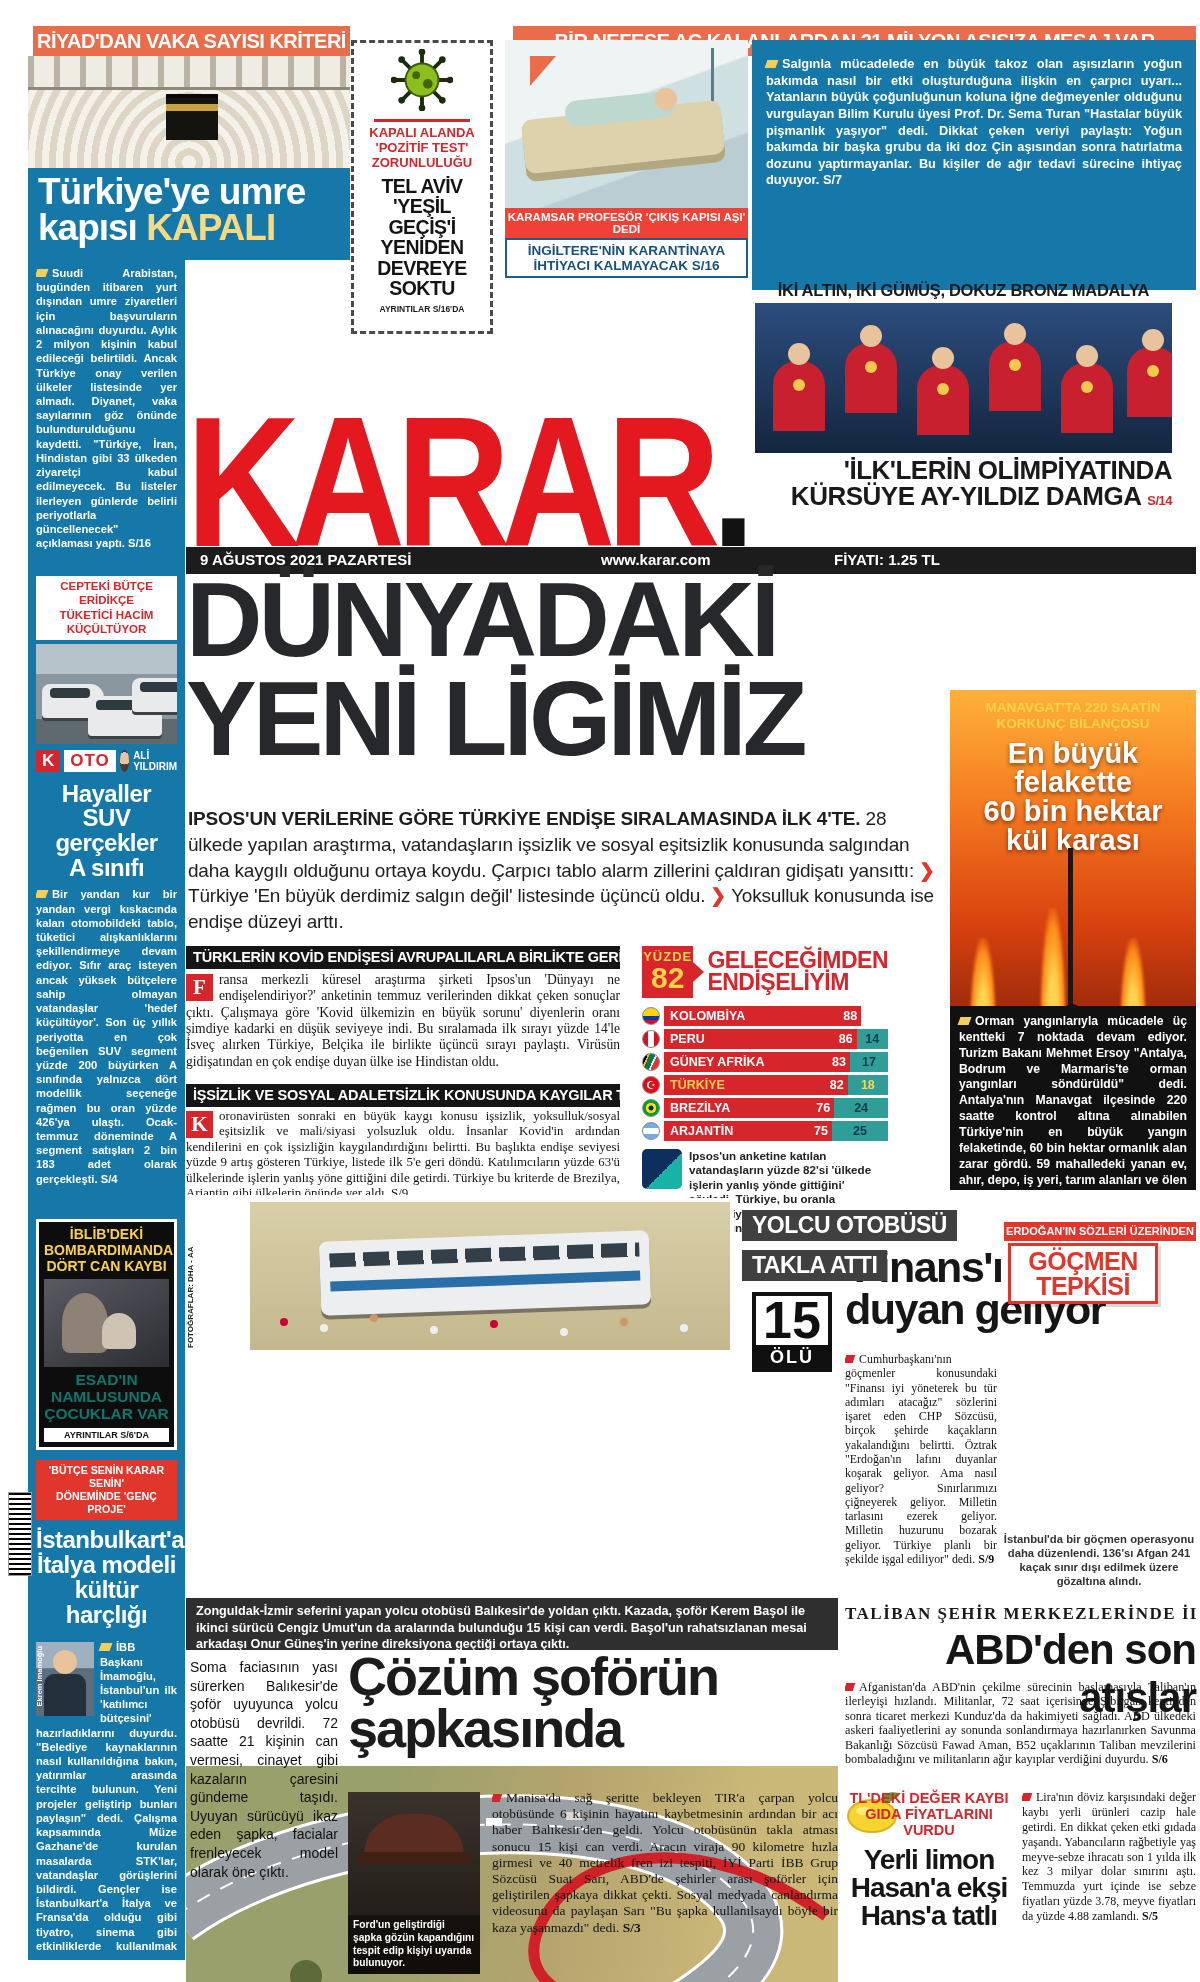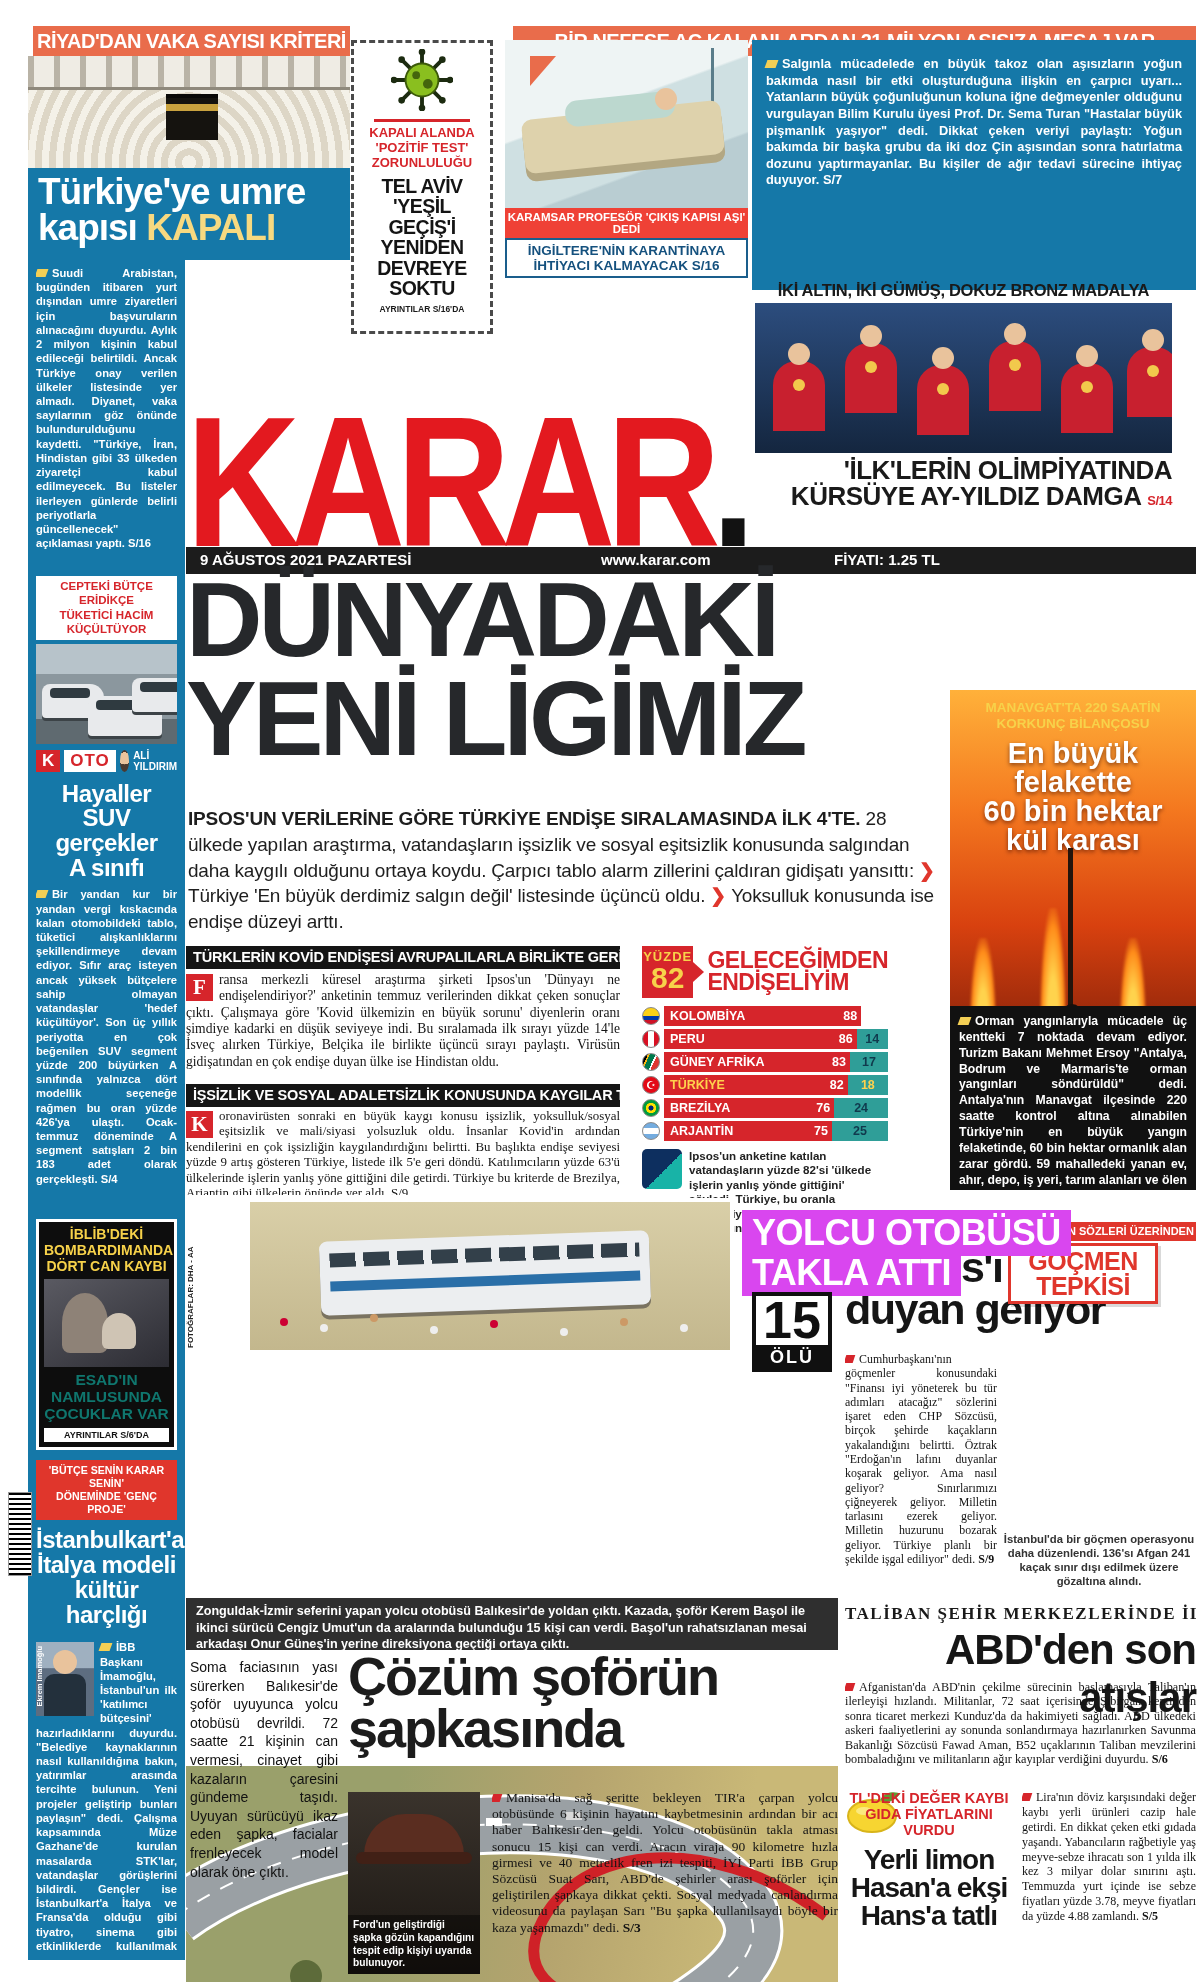--- a/index.html
+++ b/index.html
@@ -151,21 +151,21 @@
   
   #aerial{left:186px;top:1226px;width:652px;height:372px;background:linear-gradient(100deg,#9aa06b 0 30%,#b5a46e 55%,#c9b877 80%);overflow:hidden}
   #bus-caption{left:186px;top:1598px;width:652px;height:52px;background:#2f2f2f;color:#fff;font-weight:bold;font-size:12.6px;line-height:1.32;padding:5px 10px}
   #inset{left:246px;top:1198px;width:488px;height:156px;border:4px solid #fff;background:linear-gradient(180deg,#d9cfa8,#c3b78d);z-index:3;overflow:hidden}
   #inset .bus{position:absolute;left:70px;top:34px;width:330px;height:74px;background:#eceef0;border-radius:8px;transform:rotate(-2deg);box-shadow:0 4px 0 #7a7361}
   #inset .bus::before{content:"";position:absolute;left:10px;top:12px;width:310px;height:14px;background:repeating-linear-gradient(90deg,#33404a 0 26px,#eceef0 26px 34px)}
   #inset .bus::after{content:"";position:absolute;left:10px;top:40px;width:310px;height:10px;background:#2a6fa8}
   #inset .deb{position:absolute;left:30px;top:116px;width:8px;height:8px;background:#c03;border-radius:50%;
        box-shadow:40px 6px 0 #eee,90px -4px 0 #c96,150px 8px 0 #eee,210px 2px 0 #c03,280px 10px 0 #eee,340px 0 0 #c96,400px 6px 0 #eee}
   #bus-credit{left:186px;top:1238px;height:110px;writing-mode:vertical-rl;transform:rotate(180deg);font-size:8px;font-weight:bold;color:#222;z-index:4}
-  .buslab{position:absolute;background:#d946ef;color:#fff;font-weight:bold;font-size:36px;letter-spacing:-.5px;padding:2px 10px;z-index:5;white-space:nowrap}
+  .buslab{position:absolute;background:#404040;color:#fff;font-weight:bold;font-size:23px;letter-spacing:-.5px;padding:2px 10px;z-index:5;white-space:nowrap}
   #buslab1{left:742px;top:1210px}
   #buslab2{left:742px;top:1250px}
   #death{left:752px;top:1292px;width:80px;background:#101010;padding:4px;z-index:5;text-align:center}
   #death .n{background:#fff;color:#101010;font-weight:bold;font-size:52px;line-height:.95;display:block}
   #death .l{color:#fff;font-weight:bold;font-size:18px;letter-spacing:2px;display:block;padding-top:2px}
 
   
   #cozum-intro{left:190px;top:1658px;width:148px;font-size:14px;font-weight:normal;line-height:1.33;text-align:justify;color:#111}
   #cozum-hl{left:348px;top:1650px;width:492px;font-weight:bold;font-size:54px;line-height:.97;letter-spacing:-2px;color:#1c1c1c}
   #cap-photo{left:348px;top:1792px;width:132px;height:182px;background:linear-gradient(180deg,#3a332c,#191511);overflow:hidden}

